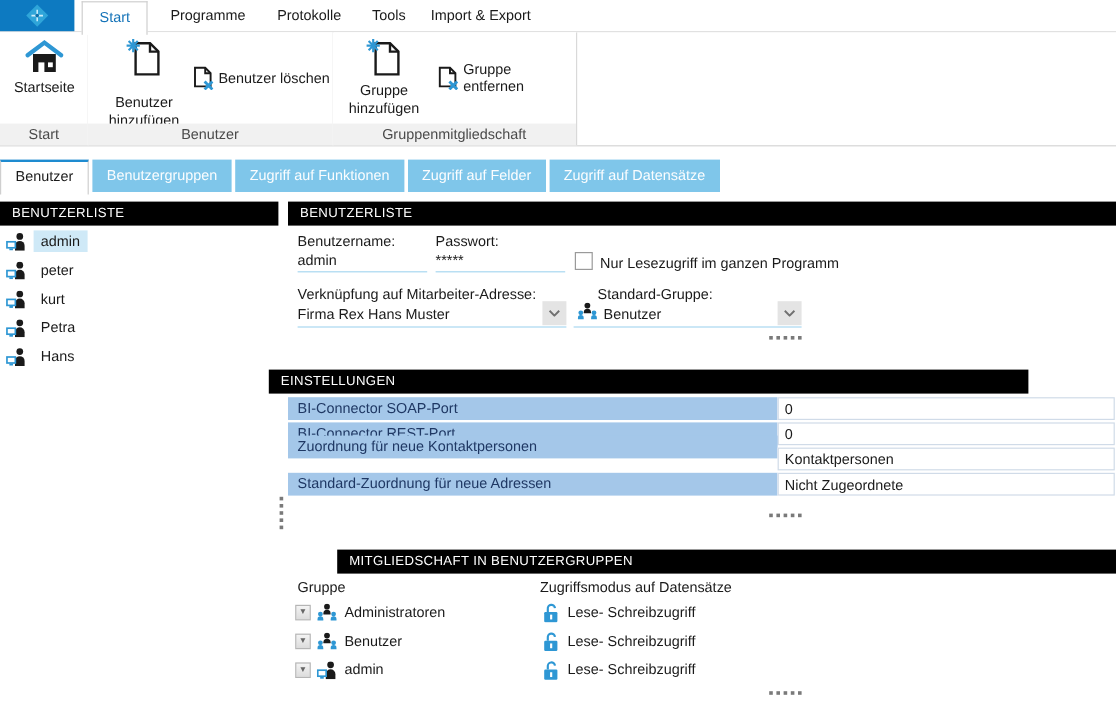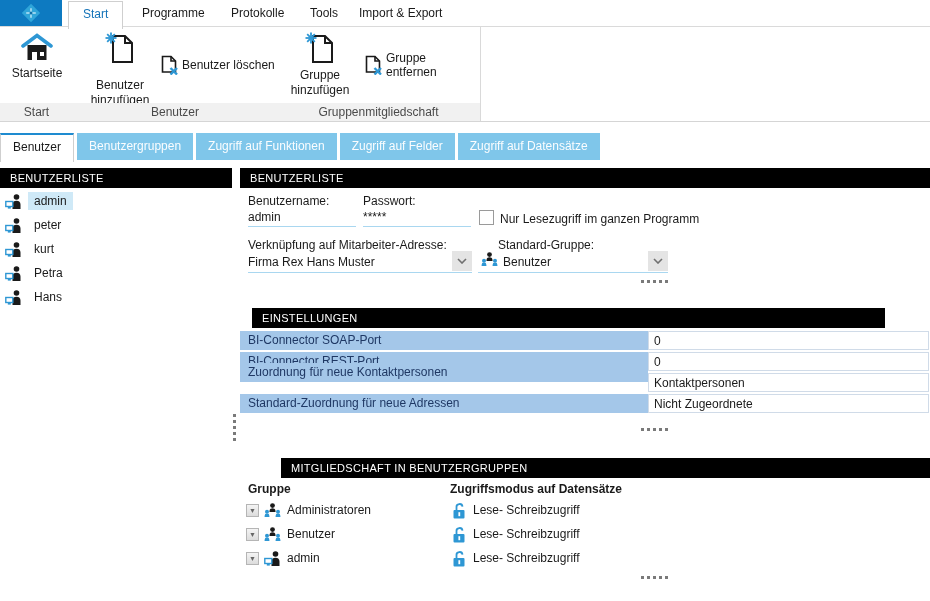--- a/index.html
+++ b/index.html
@@ -47,21 +47,21 @@
   
   .set-label{position:absolute;left:240px;width:408px;height:19px;line-height:19px;background:#a4c7e9;
      color:#1f3864;padding-left:8px;box-sizing:border-box;white-space:nowrap;overflow:hidden;}
   .set-value{position:absolute;left:648px;width:281px;height:19px;line-height:19px;background:#fff;
      border:1px solid #d0dbe8;padding-left:5px;box-sizing:border-box;}
 
   
   .mem-row{position:absolute;height:20px;display:flex;align-items:center;}
   .combo-sq{width:13px;height:13px;background:linear-gradient(#f4f4f4,#dcdcdc);border:1px solid #b5b5b5;
      display:flex;align-items:center;justify-content:center;font-size:7px;color:#666;box-sizing:border-box;}
-  .col-head{position:absolute;font-weight:bold;white-space:nowrap;}
+  .col-head{position:absolute;font-weight:normal;white-space:nowrap;}
 
   
   .grip-h{position:absolute;display:flex;gap:3px;}
   .grip-h i{width:3px;height:3px;background:#7a7a7a;display:block;}
   .grip-v{position:absolute;display:flex;flex-direction:column;gap:3px;}
   .grip-v i{width:3px;height:3px;background:#7a7a7a;display:block;}
 </style>
 </head>
 <body>
 
@@ -261,21 +261,21 @@
   <div class="underline" style="left:478px;top:272px;width:190px;"></div>
 
   <div class="grip-h" style="left:641px;top:280px;">
     <i></i>
       <i></i>
       <i></i>
       <i></i>
       <i></i>
   </div>
 
-  <div class="sec-header" style="left:252px;top:308px;width:633px;">EINSTELLUNGEN</div>
+  <div class="sec-header" style="left:224px;top:308px;width:633px;">EINSTELLUNGEN</div>
 
   <div class="set-label" style="top:331px;">BI-Connector SOAP-Port</div>
   <div class="set-value" style="top:331px;">0</div>
   <div class="set-label" style="top:352px;">BI-Connector REST-Port</div>
   <div class="set-value" style="top:352px;">0</div>
   <div class="set-label" style="top:363px;">Zuordnung für neue Kontaktpersonen</div>
   <div class="set-value" style="top:373px;">Kontaktpersonen</div>
   <div class="set-label" style="top:394px;">Standard-Zuordnung für neue Adressen</div>
   <div class="set-value" style="top:394px;">Nicht Zugeordnete</div>
 

